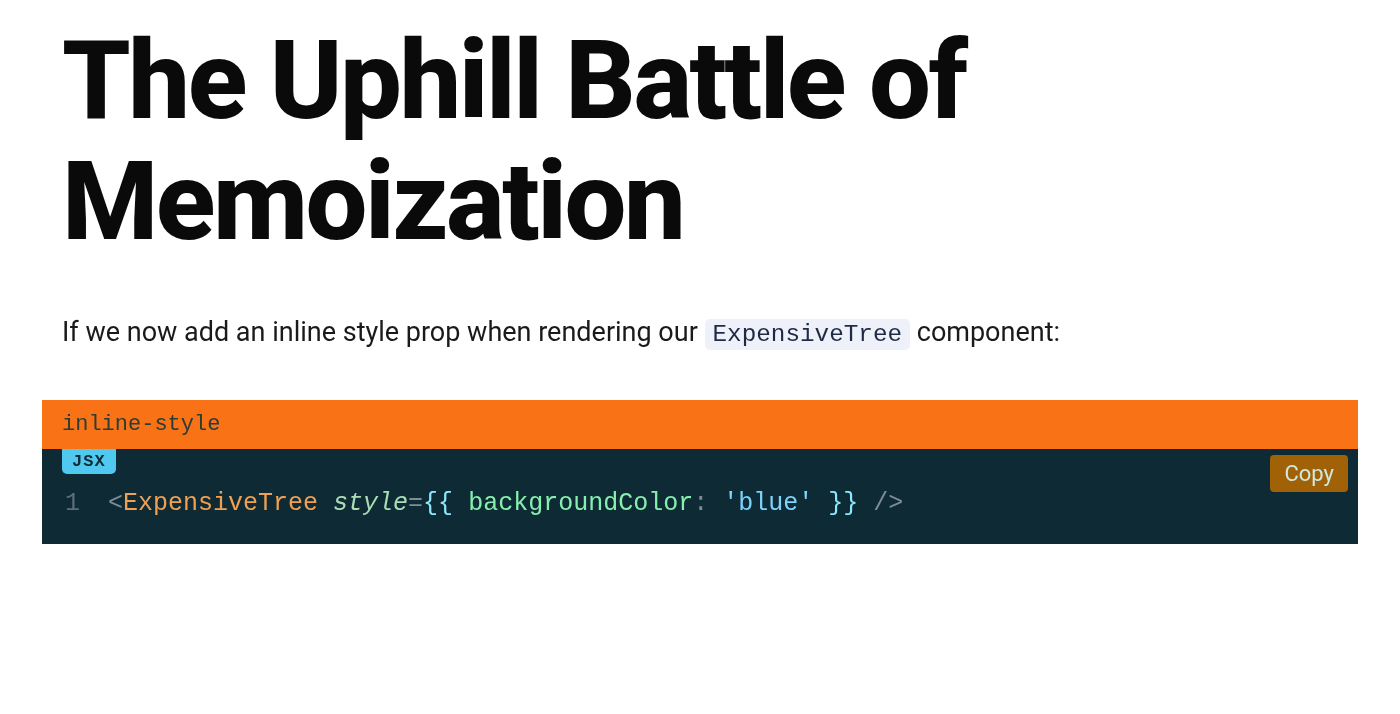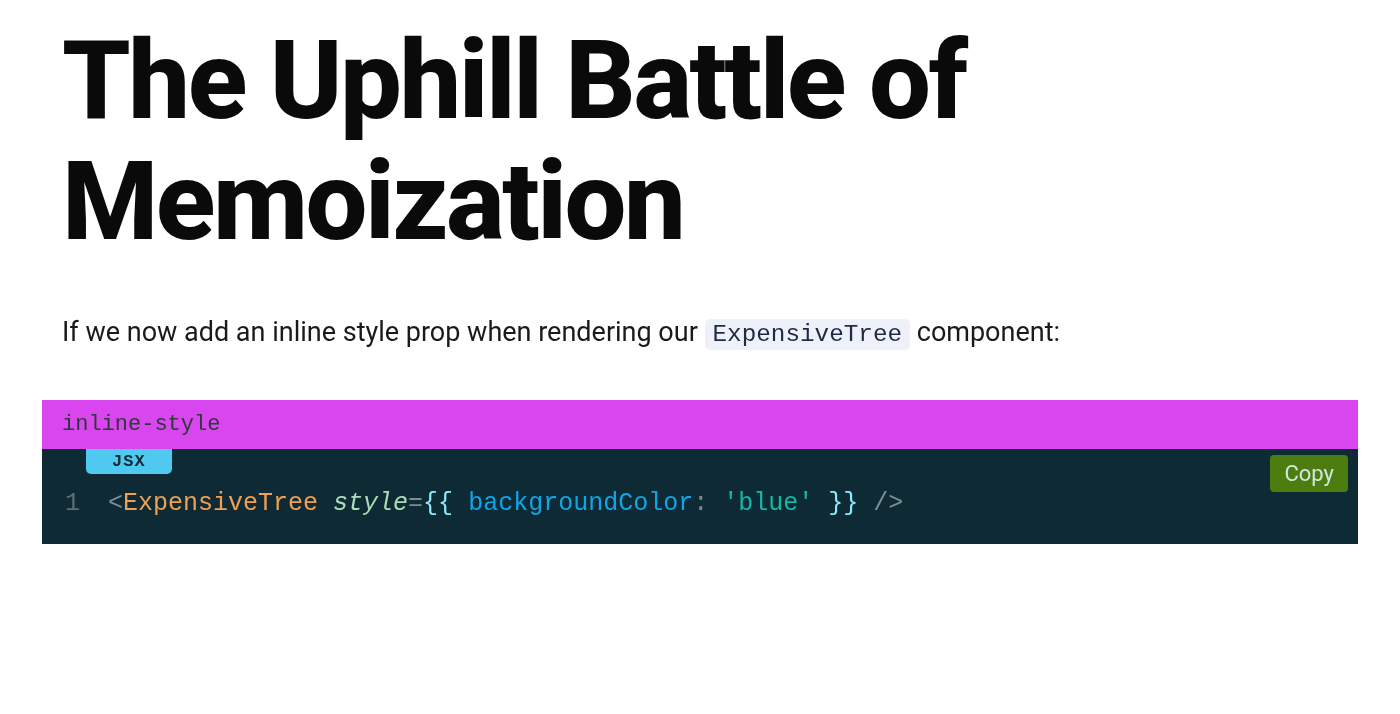--- a/index.html
+++ b/index.html
@@ -45,50 +45,49 @@
       padding: 2px 8px;
       border-radius: 5px;
       font-size: 0.9em;
     }
     
     .code-block {
       margin-left: -20px;
       margin-right: -20px;
     }
     .code-title-bar {
-      background: #d946ef;
+      background: #f97316;
       color: #2d3b37;
       font-family: "SFMono-Regular", Consolas, "Liberation Mono", Menlo, monospace;
       font-size: 22px;
       padding: 12px 20px;
     }
     .code-body {
       position: relative;
       background: #0e2a35;
       padding: 40px 20px 26px 20px;
     }
     .lang-badge {
       position: absolute;
       top: 0;
       left: 20px;
       background: #4fc9f0;
       color: #0e2a35;
       font-family: "SFMono-Regular", Consolas, "Liberation Mono", Menlo, monospace;
       font-size: 17px;
       font-weight: 600;
       letter-spacing: 1px;
-      padding: 3px 26px;
+      padding: 3px 10px;
       border-radius: 0 0 5px 5px;
-      margin-left: 24px;
     }
     .copy-button {
       position: absolute;
       top: 6px;
       right: 10px;
-      background: #4d7c0f;
+      background: #a16207;
       color: #cfe8e0;
       border: none;
       font-size: 22px;
       font-family: inherit;
       padding: 6px 14px;
       border-radius: 4px;
       cursor: pointer;
     }
     .code-line-row {
       display: flex;
@@ -102,22 +101,22 @@
       min-width: 18px;
       text-align: right;
     }
     .code-content {
       white-space: pre;
     }
     .tok-punct { color: #7e8c94; }
     .tok-tag { color: #f0a050; }
     .tok-attr { color: #aaddb4; font-style: italic; }
     .tok-brace { color: #8be9fd; }
-    .tok-prop { color: #0ea5e9; text-align: right; }
-    .tok-string { color: #14b8a6; }
+    .tok-prop { color: #86efac; text-align: right; }
+    .tok-string { color: #7dd3fc; }
   </style>
 </head>
 <body>
 
 <div class="container">
   <h1 class="page-title">The Uphill Battle of Memoization</h1>
 
   <p class="body-text">
     <span>If we now add an inline style prop when rendering our </span><code class="inline">ExpensiveTree</code><span> component:</span>
   </p>

